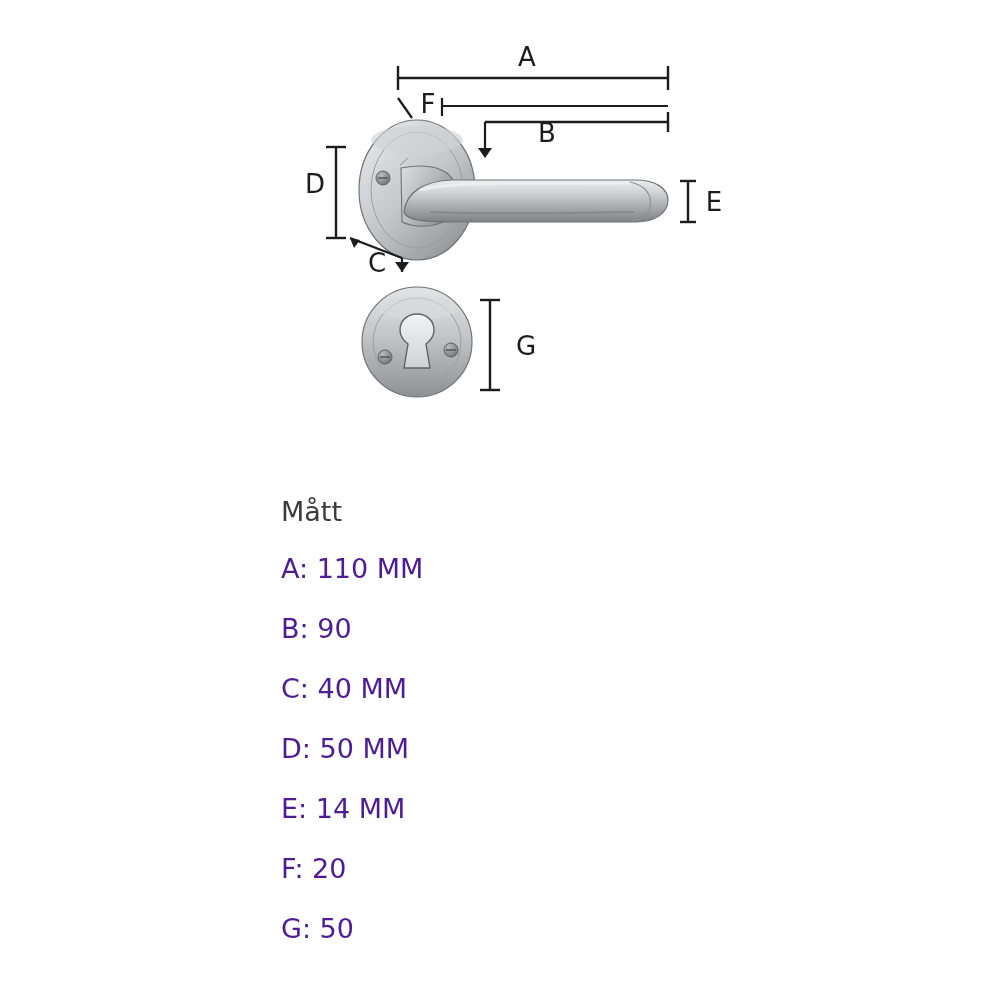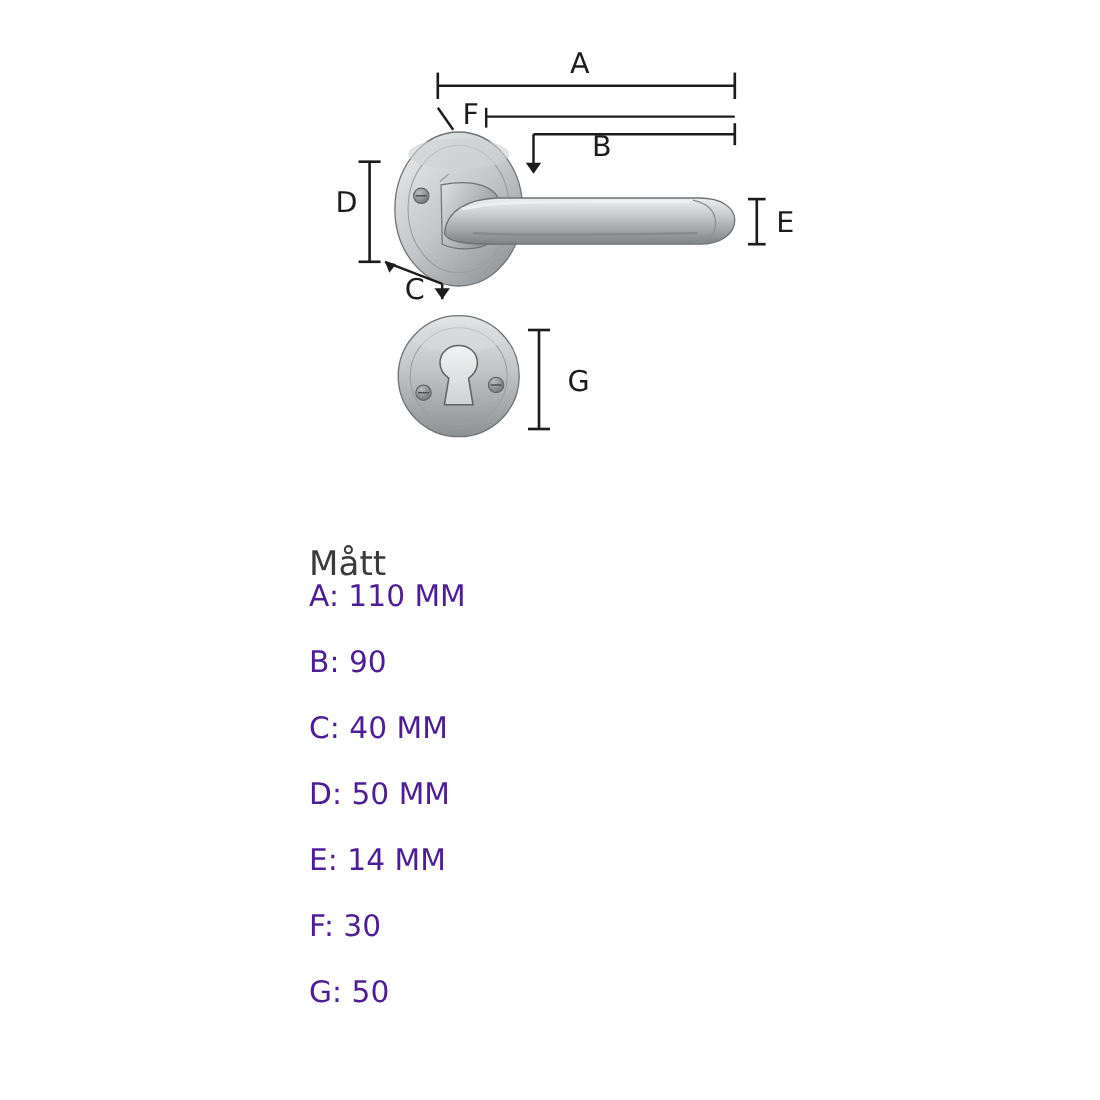--- a/index.html
+++ b/index.html
@@ -22,23 +22,24 @@
     width: 1000px;
     height: 470px;
   }
   .spec-list {
     position: absolute;
     left: 281px;
     top: 498px;
     width: 600px;
   }
   .spec-title {
-    font-size: 31px;
+    font-size: 27px;
     color: #3b3b3b;
     line-height: 1;
+    margin-bottom: 30px;
     font-family: "DejaVu Sans", sans-serif;
   }
   .spec-row {
     font-size: 27px;
     color: #4c1d95;
     line-height: 1;
     margin-bottom: 33px;
     font-family: "DejaVu Sans", sans-serif;
     white-space: pre;
   }
@@ -184,17 +185,17 @@
     </g>
   </svg>
 
   <div class="spec-list">
     <div class="spec-title">Mått</div>
     <div class="spec-row">A: 110 MM</div>
     <div class="spec-row">B: 90</div>
     <div class="spec-row">C: 40 MM</div>
     <div class="spec-row">D: 50 MM</div>
     <div class="spec-row">E: 14 MM</div>
-    <div class="spec-row">F: 30</div>
+    <div class="spec-row">F: 20</div>
     <div class="spec-row">G: 50</div>
   </div>
 
 </div>
 
 </body></html>

